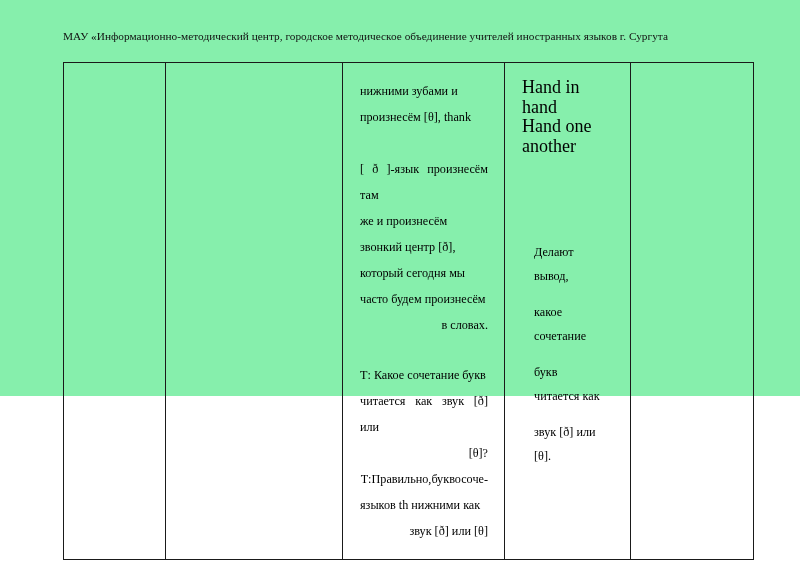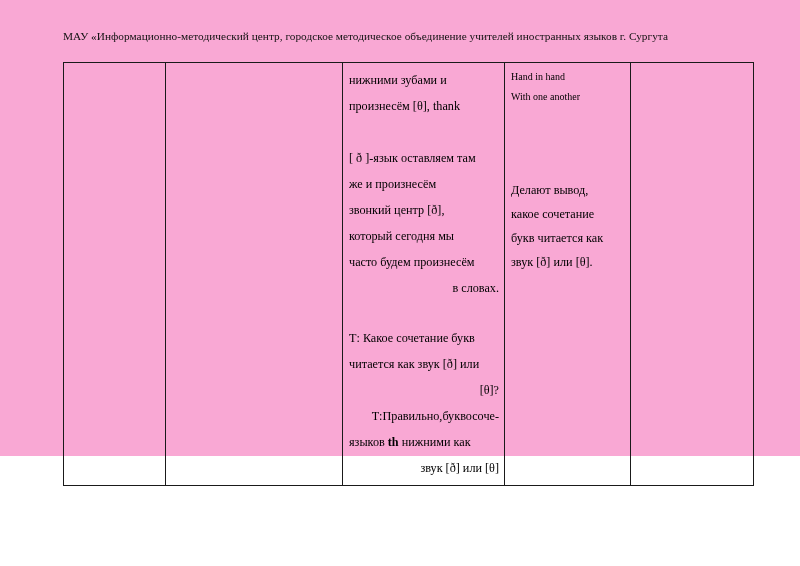--- a/index.html
+++ b/index.html
@@ -12,22 +12,22 @@
     height: 566px;
     overflow: hidden;
     font-family: "Liberation Serif", "DejaVu Serif", serif;
     color: #000000;
     -webkit-font-smoothing: antialiased;
   }
 
   .page {
     position: relative;
     width: 800px;
-    height: 456px;
-    background: #f9a8d4;
+    height: 396px;
+    background: #86efac;
   }
 
   .doc-header {
     position: absolute;
     left: 63px;
     top: 29px;
     width: 700px;
     font-size: 11.3px;
     line-height: 15px;
     letter-spacing: 0.02px;
@@ -39,21 +39,21 @@
     position: absolute;
     left: 63px;
     top: 62px;
     width: 690px;
     border-collapse: collapse;
     table-layout: fixed;
   }
   .lesson-table td {
     border: 1px solid #1a1a1a;
     vertical-align: top;
-    padding: 0;
+    padding: 11px;
   }
 
   .col1 { width: 102px; }
   .col2 { width: 177px; }
   .col3 { width: 162px; }
   .col4 { width: 126px; }
   .col5 { width: 123px; }
 
   .cell-pad {
     padding: 4px 5px 4px 6px;
@@ -69,38 +69,38 @@
     text-justify: inter-word;
   }
   .c3-block p {
     margin: 0;
   }
   .c3-block p.last-nojust {
     text-align: right;
   }
   .c3-gap-lg { height: 26px; }
   .c3-gap-md { height: 24px; }
-  .bold-th { font-weight: bold; }
+  .bold-th { font-weight: normal; }
 
   
   .c4-eng {
-    font-size: 10px;
+    font-size: 18px;
     line-height: 19.5px;
     text-align: left;
   }
   .c4-eng p { margin: 0; }
 
   .c4-spacer { height: 72px; }
 
   .c4-rus {
     font-size: 12.2px;
     line-height: 24px;
     text-align: left;
   }
-  .c4-rus p { margin: 0; }
+  .c4-rus p { margin: 12px; }
 
   
   .section-row-cell {
     padding: 4px 6px 5px 6px;
   }
   .section-text {
     font-size: 12.2px;
     line-height: 16px;
     text-align: left;
     white-space: nowrap;
@@ -134,21 +134,21 @@
 
         <td>
           <div class="cell-pad">
             <div class="c3-block">
 
               <p>нижними зубами и</p>
               <p>произнесём [θ], thank</p>
 
               <div class="c3-gap-lg"></div>
 
-              <p>[ ð ]-язык оставляем там</p>
+              <p>[ ð ]-язык произнесём там</p>
               <p>же и произнесём</p>
               <p>звонкий центр [ð],</p>
               <p>который сегодня мы</p>
               <p>часто будем произнесём</p>
               <p class="last-nojust">в словах.</p>
 
               <div class="c3-gap-md"></div>
 
               <p>Т: Какое сочетание букв</p>
               <p>читается как  звук [ð] или</p>
@@ -159,21 +159,21 @@
               <p class="last-nojust">звук [ð] или [θ]</p>
 
             </div>
           </div>
         </td>
 
         <td>
           <div class="cell-pad">
             <div class="c4-eng">
               <p>Hand in hand</p>
-              <p>With one another</p>
+              <p>Hand one another</p>
             </div>
 
             <div class="c4-spacer"></div>
 
             <div class="c4-rus">
               <p>Делают вывод,</p>
               <p>какое сочетание</p>
               <p>букв читается как</p>
               <p>звук [ð] или [θ].</p>
             </div>

